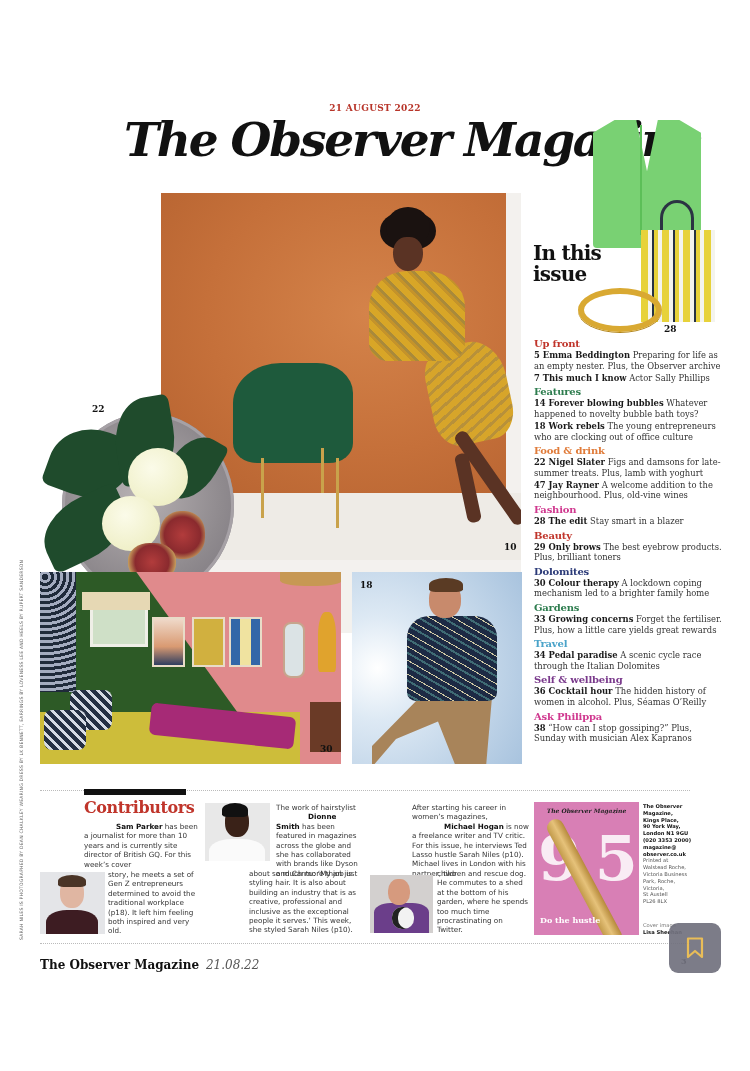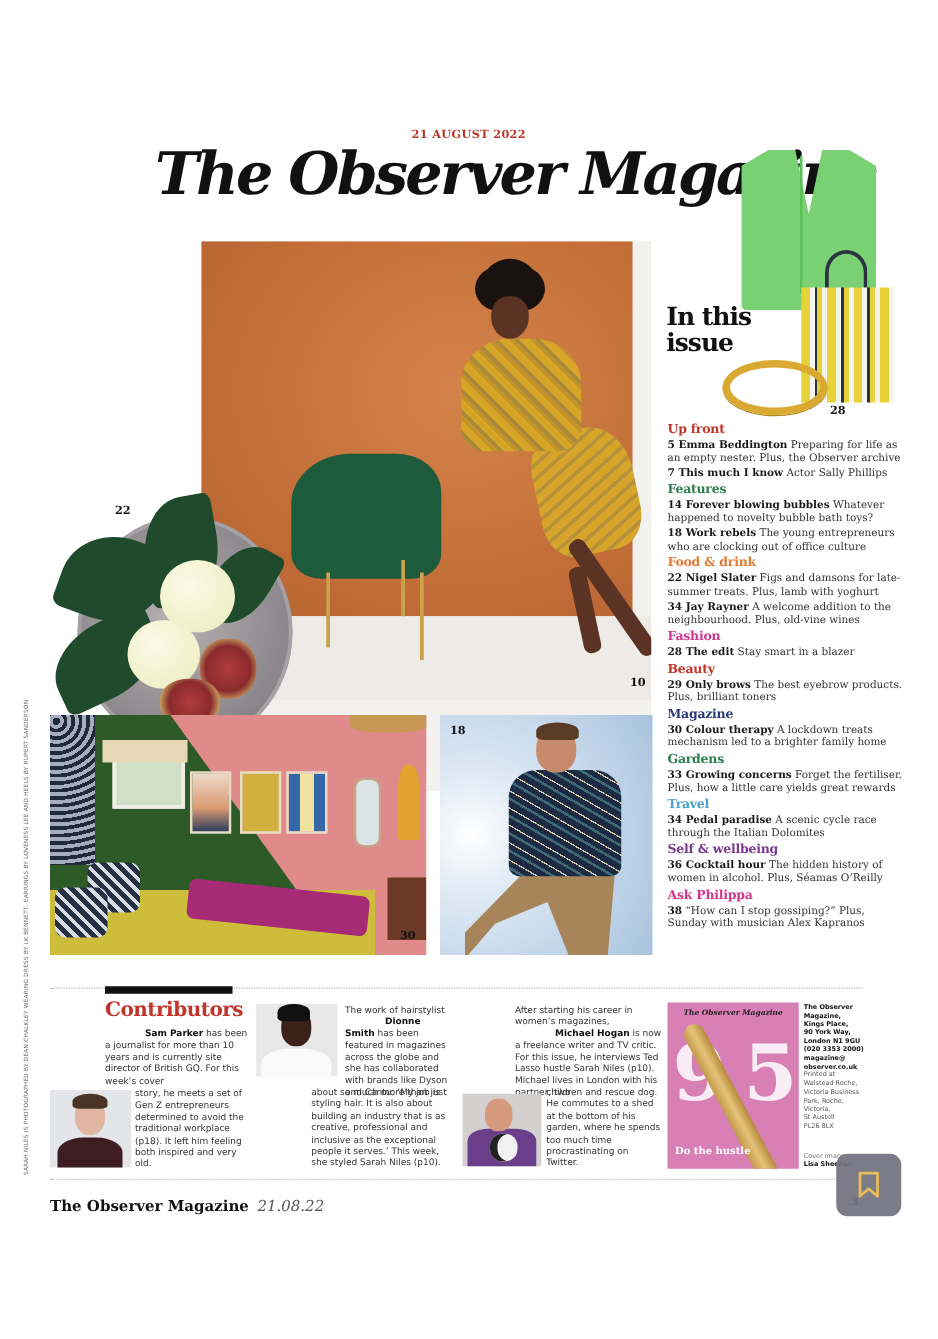--- a/index.html
+++ b/index.html
@@ -223,33 +223,33 @@
       <div class="toc-item"><b>7 This much I know</b> <span>Actor Sally Phillips</span></div>
     </div>
     <div class="toc-section">
       <div class="toc-heading" style="color: rgb(46, 125, 79);">Features</div>
       <div class="toc-item"><b>14 Forever blowing bubbles</b> <span>Whatever happened to novelty bubble bath toys?</span></div>
       <div class="toc-item"><b>18 Work rebels</b> <span>The young entrepreneurs who are clocking out of office culture</span></div>
     </div>
     <div class="toc-section">
       <div class="toc-heading" style="color: rgb(224, 123, 57);">Food &amp; drink</div>
       <div class="toc-item"><b>22 Nigel Slater</b> <span>Figs and damsons for late-summer treats. Plus, lamb with yoghurt</span></div>
-      <div class="toc-item"><b>34 Jay Rayner</b> <span>A welcome addition to the neighbourhood. Plus, old-vine wines</span></div>
+      <div class="toc-item"><b>47 Jay Rayner</b> <span>A welcome addition to the neighbourhood. Plus, old-vine wines</span></div>
     </div>
     <div class="toc-section">
       <div class="toc-heading" style="color: rgb(208, 56, 143);">Fashion</div>
       <div class="toc-item"><b>28 The edit</b> <span>Stay smart in a blazer</span></div>
     </div>
     <div class="toc-section">
       <div class="toc-heading" style="color: rgb(192, 53, 43);">Beauty</div>
       <div class="toc-item"><b>29 Only brows</b> <span>The best eyebrow products. Plus, brilliant toners</span></div>
     </div>
     <div class="toc-section">
-      <div class="toc-heading" style="color: rgb(43, 58, 120);">Magazine</div>
-      <div class="toc-item"><b>30 Colour therapy</b> <span>A lockdown treats mechanism led to a brighter family home</span></div>
+      <div class="toc-heading" style="color: rgb(43, 58, 120);">Dolomites</div>
+      <div class="toc-item"><b>30 Colour therapy</b> <span>A lockdown coping mechanism led to a brighter family home</span></div>
     </div>
     <div class="toc-section">
       <div class="toc-heading" style="color: rgb(46, 125, 79);">Gardens</div>
       <div class="toc-item"><b>33 Growing concerns</b> <span>Forget the fertiliser. Plus, how a little care yields great rewards</span></div>
     </div>
     <div class="toc-section">
       <div class="toc-heading" style="color: rgb(74, 163, 201);">Travel</div>
       <div class="toc-item"><b>34 Pedal paradise</b> <span>A scenic cycle race through the Italian Dolomites</span></div>
     </div>
     <div class="toc-section">

